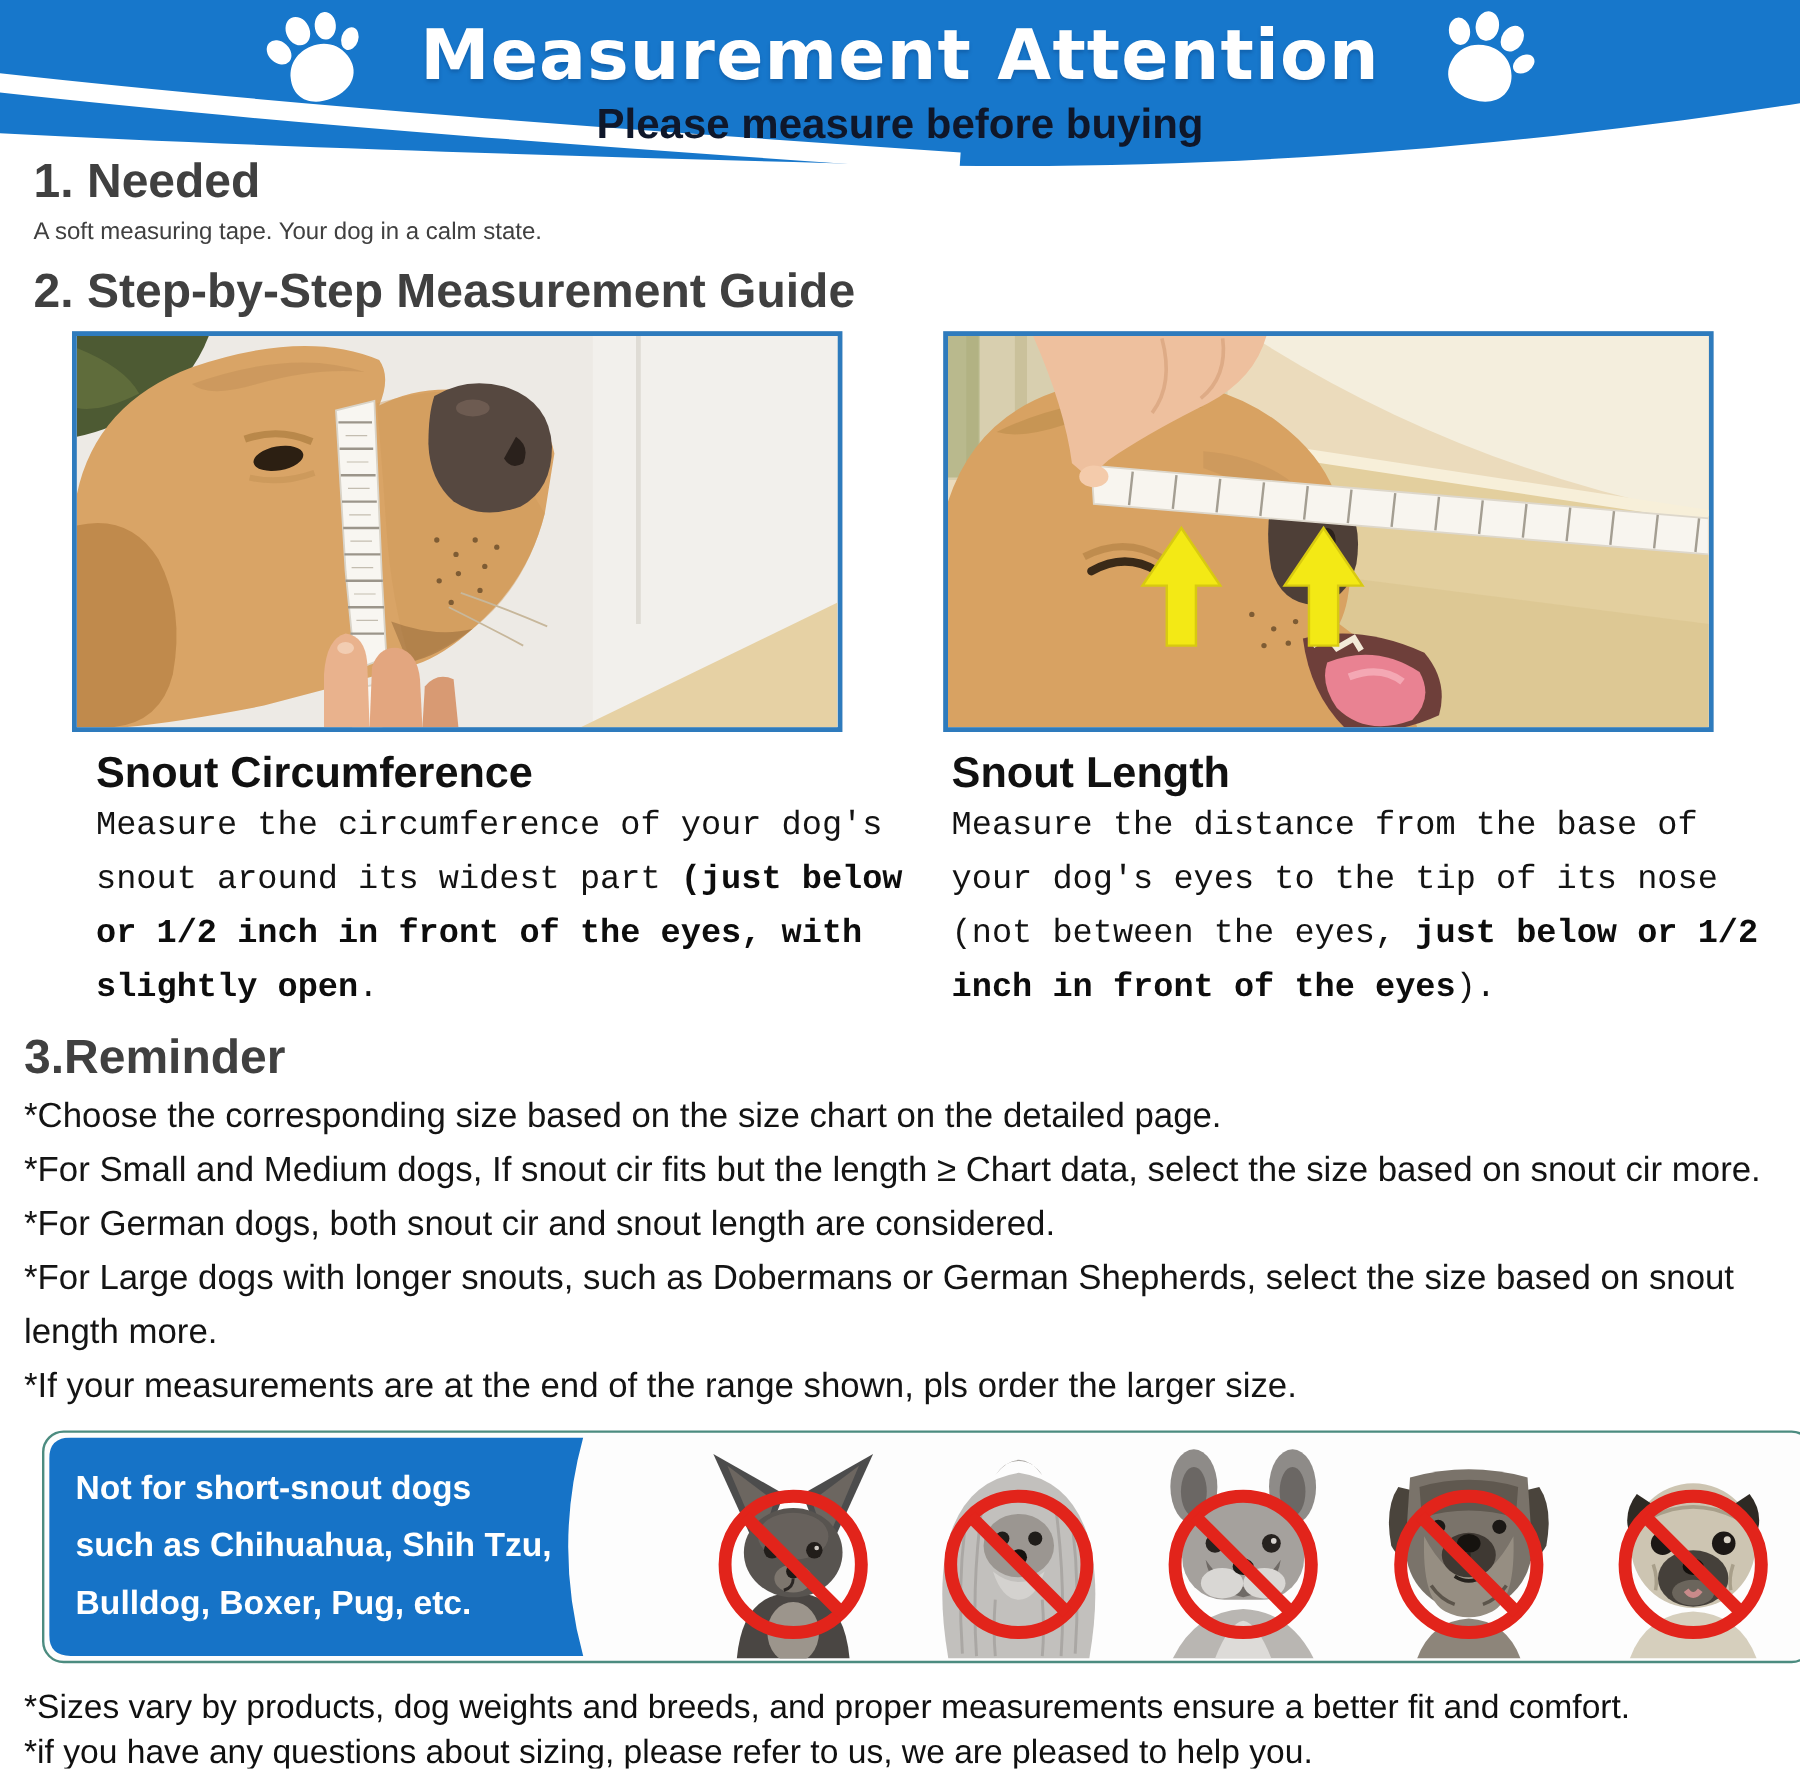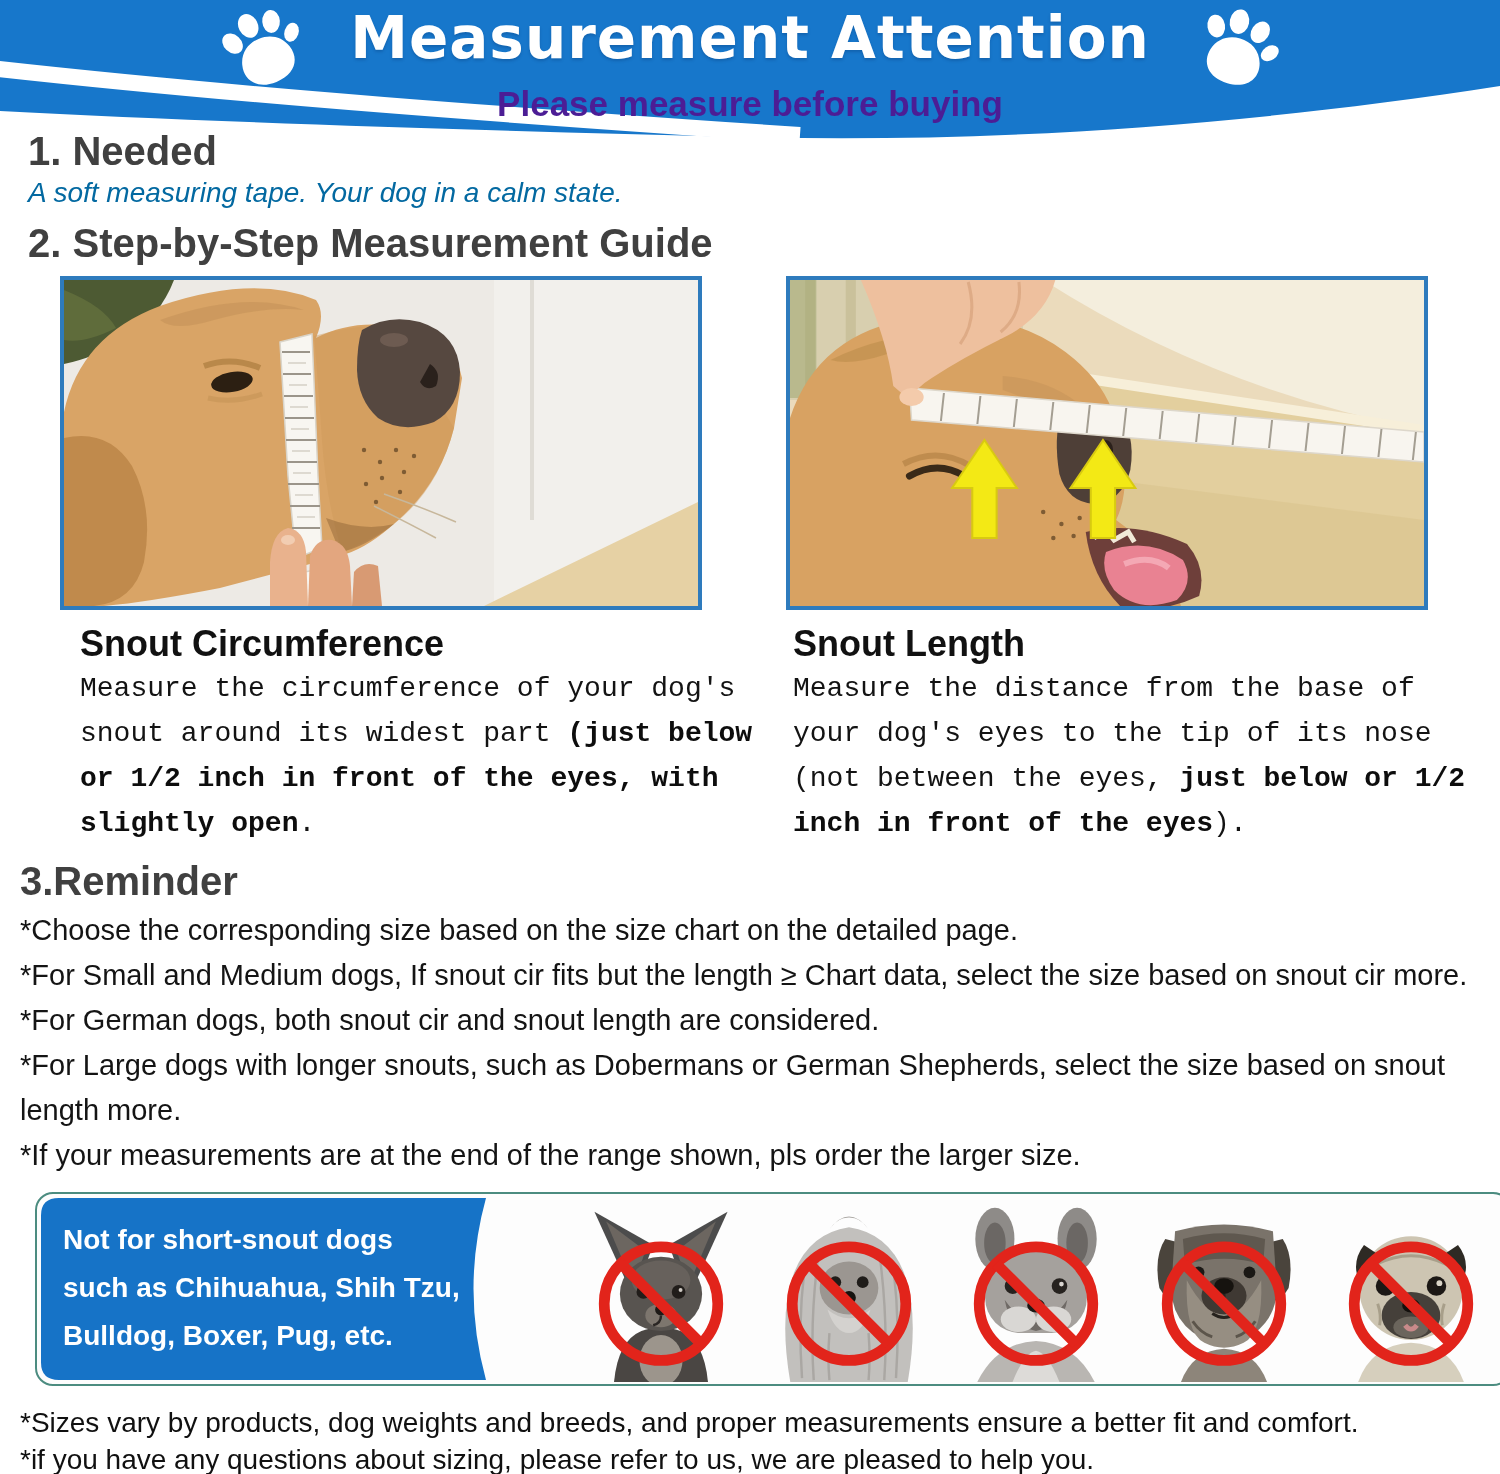--- a/index.html
+++ b/index.html
@@ -4,40 +4,40 @@
 <style>
   html,body{margin:0;padding:0;background:#fff;}
   .page{
     position:relative;width:1500px;height:1474px;background:#ffffff;
     font-family:"Liberation Sans",sans-serif;color:#151515;overflow:hidden;
   }
   
   .banner{position:relative;height:120px;}
   .banner-bg{position:absolute;top:0;left:0;width:1500px;height:150px;overflow:visible;}
   .banner-content{position:absolute;top:0;left:0;width:100%;}
-  .banner-title-row{display:flex;justify-content:center;align-items:flex-start;gap:44px;margin-top:2px;}
+  .banner-title-row{display:flex;justify-content:center;align-items:center;gap:44px;margin-top:2px;}
   .banner-title{
     font-family:"DejaVu Sans",sans-serif;font-weight:bold;color:#fff;
     font-size:58px;line-height:1.25;margin:0;letter-spacing:1px;
     text-shadow:0 2px 3px rgba(0,40,90,.25);
   }
   .paw{width:88px;height:88px;flex:0 0 auto;}
   .paw-left{transform:rotate(-22deg);}
   .paw-right{transform:rotate(16deg);}
   .banner-subtitle{
-    text-align:center;color:#4c1d95;font-weight:bold;font-size:35px;margin-top:-6px;
+    text-align:center;color:#0f172a;font-weight:bold;font-size:35px;margin-top:-6px;
     font-family:"Liberation Sans",sans-serif;
   }
   
   .h-blue{
     color:#404040;font-weight:bold;font-size:40px;line-height:46px;margin:0;
     font-family:"Liberation Sans",sans-serif;
   }
   #h-needed{margin:8px 0 0 28px;}
-  #p-needed{font-size:28px;line-height:34px;margin:2px 0 0 28px;color:#0369a1;font-style:italic;}
+  #p-needed{font-size:20px;line-height:34px;margin:2px 0 0 28px;color:#404040;}
   #h-guide{margin:10px 0 0 28px;}
   
   .photos-row{display:flex;margin:10px 0 0 60px;}
   .photo{
     width:634px;height:326px;border:4px solid #2e7bbd;background:#ece9e4;
     flex:0 0 auto;overflow:hidden;
   }
   .photo + .photo{margin-left:84px;}
   .photo svg{display:block;width:100%;height:100%;}
   

